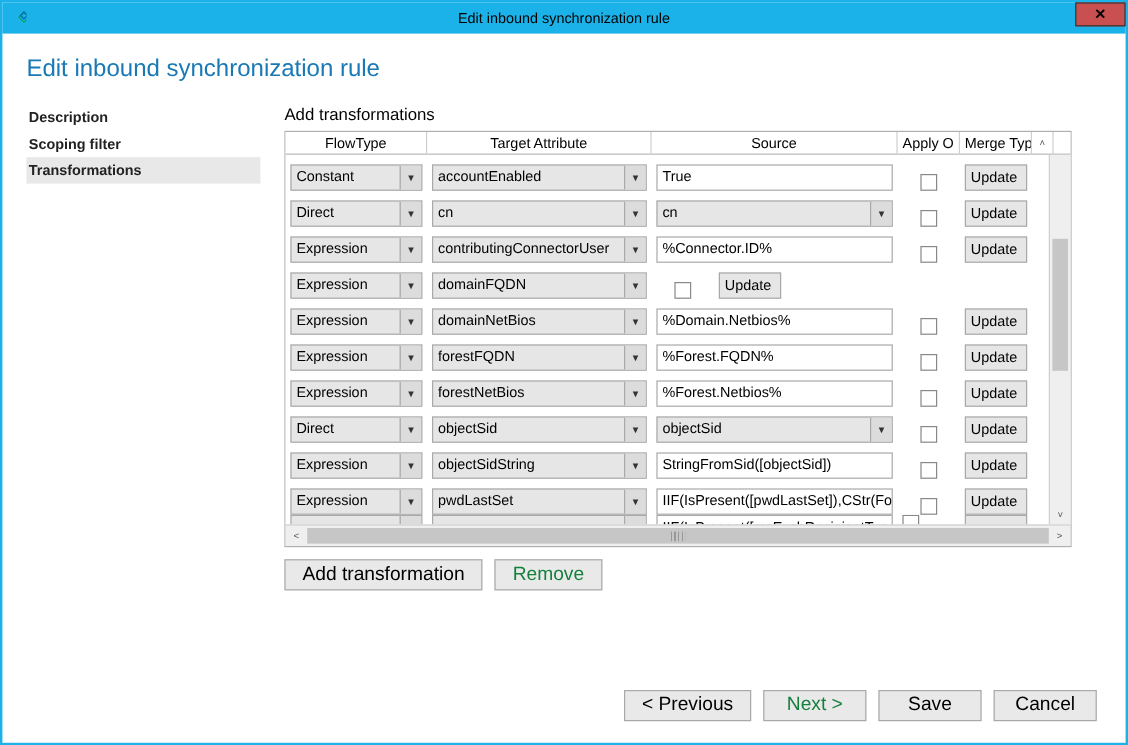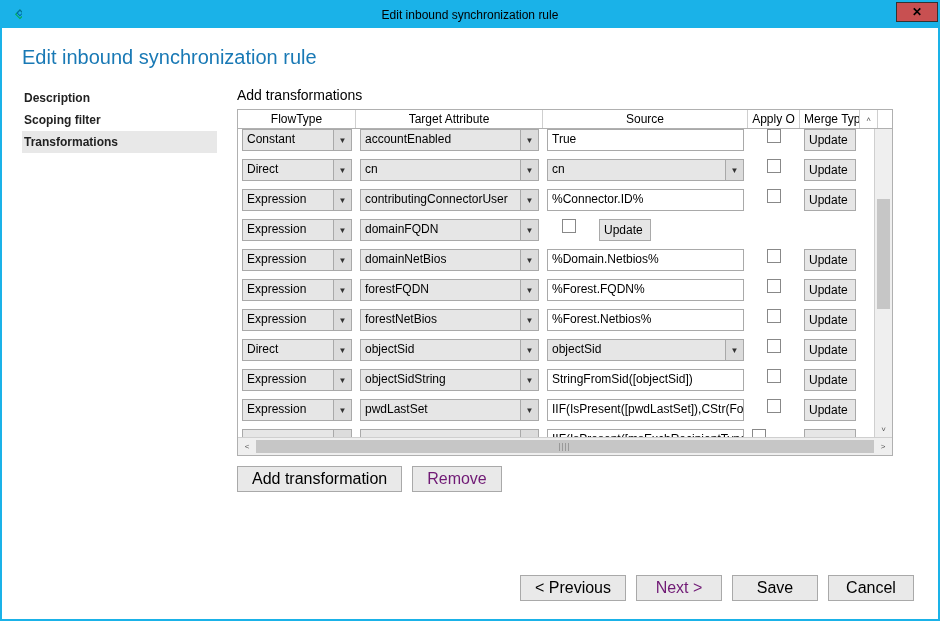--- a/index.html
+++ b/index.html
@@ -115,21 +115,21 @@
 .col-scroll-gutter { width: 18px; border-right: none; }
 
 .grid-body {
   height: 308px;
   overflow: hidden;
   position: relative;
   background: #fff;
 }
 .grid-row {
   display: flex;
-  align-items: flex-start;
+  align-items: flex-end;
   height: 30px;
 }
 .grid-row .cell {
   padding: 0 4px;
   display: flex;
   align-items: center;
 }
 .grid-row .cell.col-flow { width: 118px; }
 .grid-row .cell.col-target { width: 187px; }
 .grid-row .cell.col-source { width: 205px; }
@@ -242,21 +242,21 @@
   padding: 0 14px;
   border: 1px solid #a9a9a9;
   background: #e9e9e9;
   font-size: 16px;
   display: inline-flex;
   align-items: center;
   justify-content: center;
   cursor: pointer;
 }
 .btn.wide { min-width: 136px; }
-.btn.disabled { color: #701a75; cursor: default; text-align: center; }
+.btn.disabled { color: #15803d; cursor: default; text-align: center; }
 .footer {
   position: absolute;
   right: 24px;
   bottom: 18px;
   display: flex;
   gap: 10px;
 }
 .partial-row {
   display: flex;
   align-items: flex-start;

